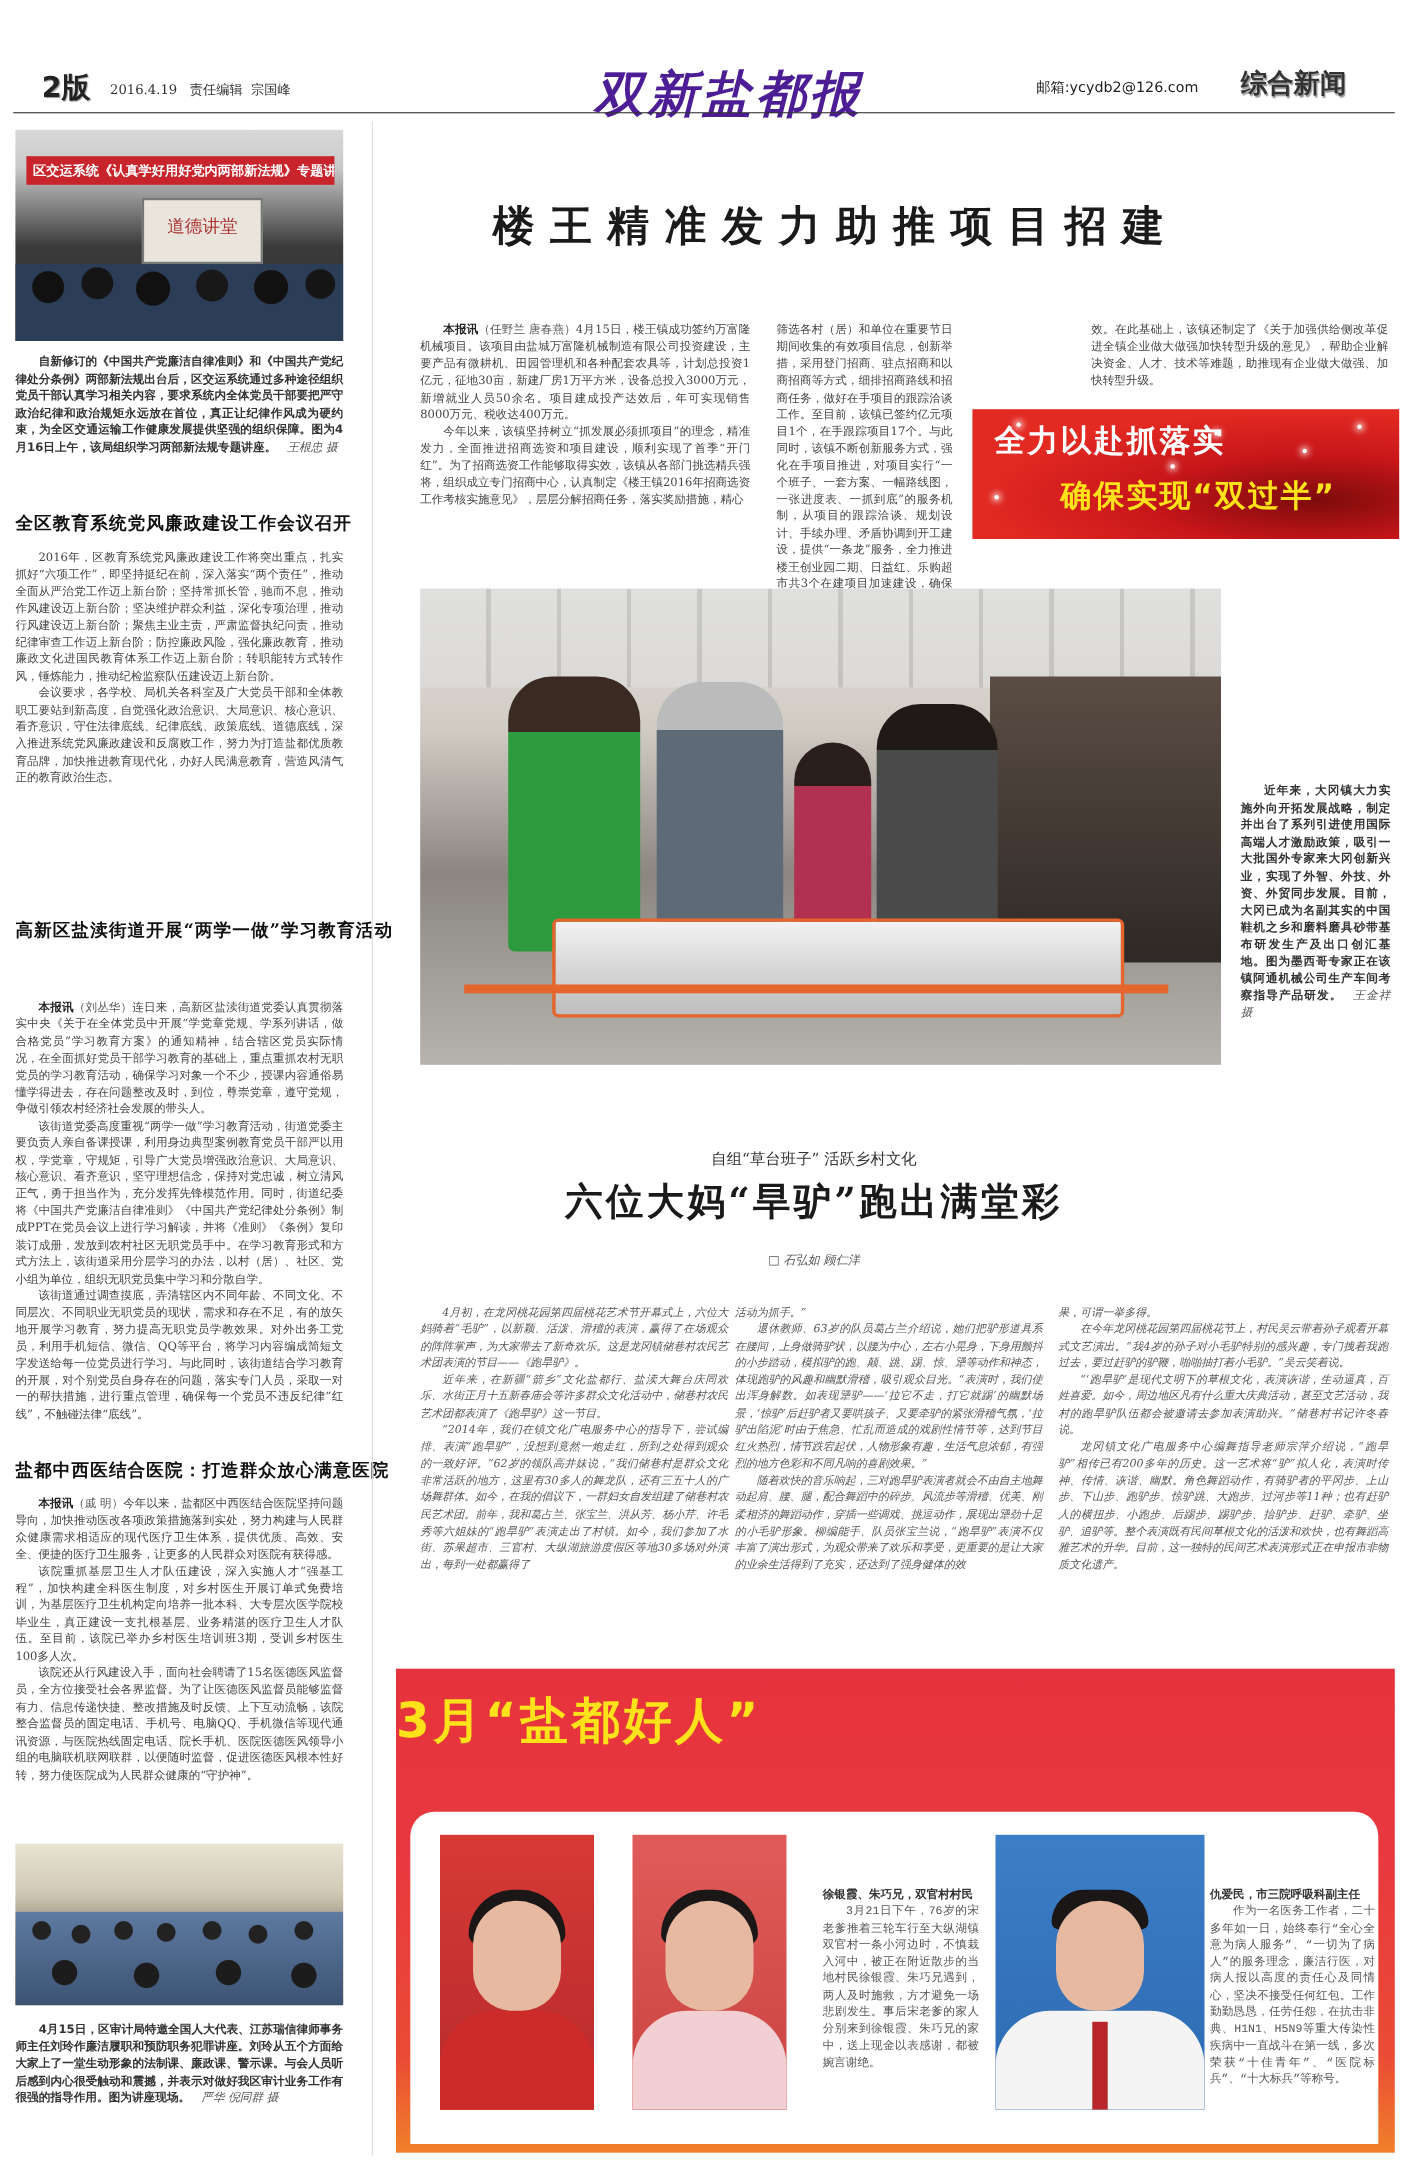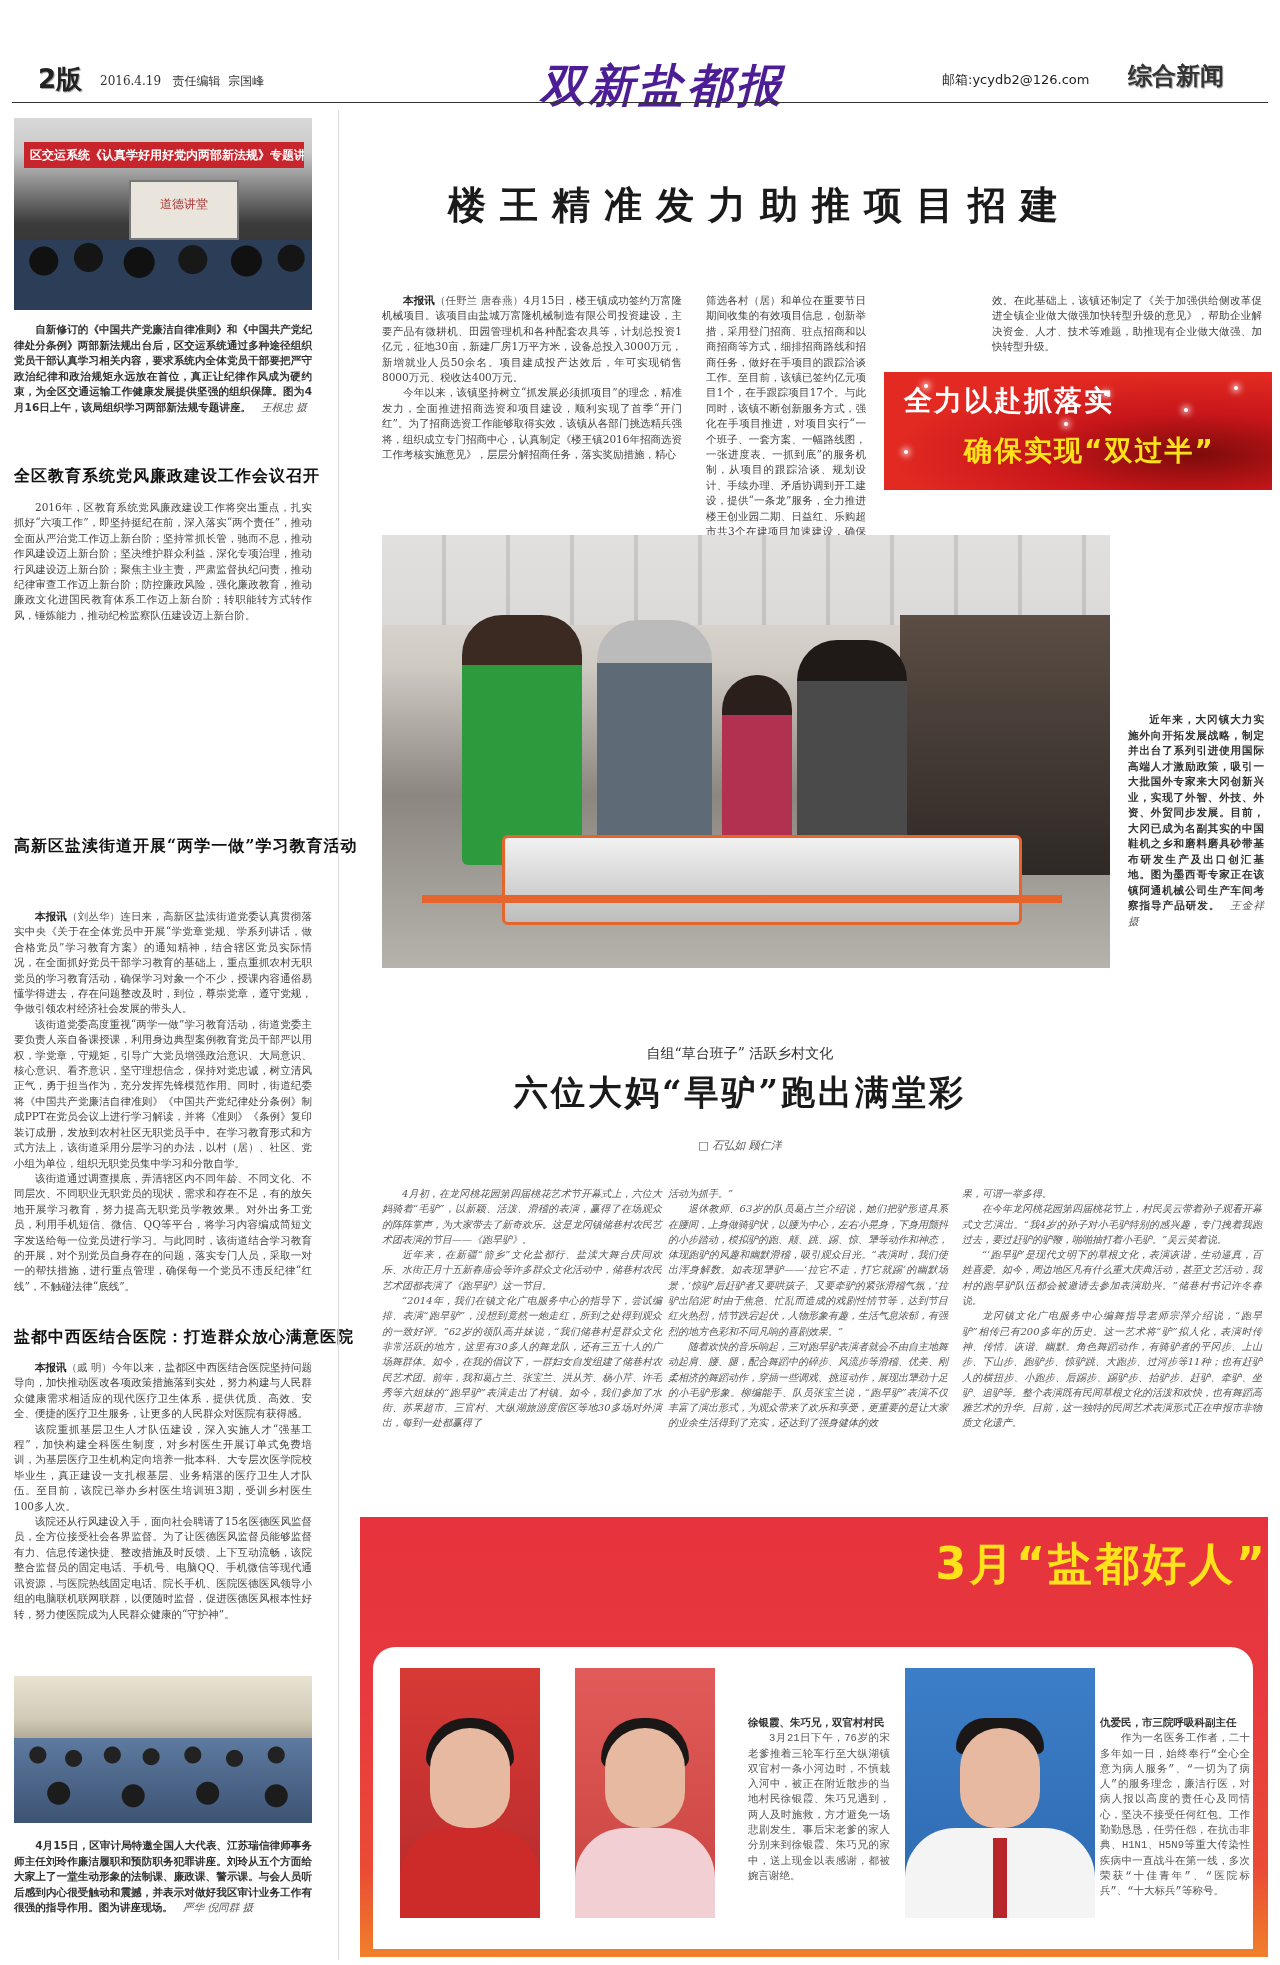--- a/index.html
+++ b/index.html
@@ -15,21 +15,21 @@
   .section-name { left: 1128px; top: 60px; font-family: "DejaVu Sans", sans-serif; font-weight: bold; font-size: 24px; color: #333; text-shadow: 1px 1px 1px #999; }
   .rule { left: 12px; top: 102px; width: 1256px; height: 1px; background: #333; }
   .col-divider { left: 338px; top: 110px; width: 1px; height: 1850px; background: #ddd; }
 
   
   .photo { overflow: hidden; }
   .photo-meeting1 { left: 14px; top: 118px; width: 298px; height: 192px;
     background: linear-gradient(180deg, #d8d8d8 0%, #c9c9c9 18%, #3b3b3b 55%, #2a2a2a 100%); }
   .photo-meeting1 .banner { position: absolute; left: 10px; top: 24px; width: 280px; height: 26px; background: #c8242b; color: #fff; font-family: "DejaVu Sans", sans-serif; font-weight: bold; font-size: 12px; line-height: 26px; padding-left: 6px; white-space: nowrap; overflow: hidden; }
   .photo-meeting1 .screen { position: absolute; left: 115px; top: 62px; width: 110px; height: 60px; background: #e9e4dc; border: 2px solid #777; }
-  .photo-meeting1 .screen span { display: block; text-align: center; color: #a33; font-size: 12px; margin-top: 14px; }
+  .photo-meeting1 .screen span { display: block; text-align: center; color: #a33; font-size: 16px; margin-top: 14px; }
   .photo-meeting1 .heads { position: absolute; left: 0; bottom: 0; width: 100%; height: 70px;
     background: radial-gradient(circle at 10% 30%, #111 14px, transparent 15px), radial-gradient(circle at 25% 25%, #151515 14px, transparent 15px), radial-gradient(circle at 42% 32%, #111 15px, transparent 16px), radial-gradient(circle at 60% 28%, #181818 14px, transparent 15px), radial-gradient(circle at 78% 30%, #111 15px, transparent 16px), radial-gradient(circle at 93% 26%, #151515 13px, transparent 14px), #2c3d58; }
 
   .photo-factory { left: 382px; top: 535px; width: 728px; height: 433px;
     background: linear-gradient(180deg, #e8e6e2 0%, #cfcac2 30%, #8b8680 60%, #b6b3ad 100%); }
   .photo-factory .ceiling { position:absolute; left:0; top:0; width:100%; height:90px; background: repeating-linear-gradient(90deg, #ddd 0 60px, #bbb 60px 64px); opacity:.7; }
   .photo-factory .machine-right { position:absolute; right:0; top:80px; width:210px; height:260px; background: linear-gradient(180deg,#5b4d44,#2e2926); }
   .photo-factory .roller { position:absolute; left:120px; top:300px; width:520px; height:90px; background: linear-gradient(180deg,#f2f2f2,#bdbdbd); border-radius: 6px; border: 3px solid #e5652d; }
   .photo-factory .frame { position:absolute; left:40px; top:360px; width:640px; height:60px; border-top: 8px solid #e5652d; }
   .person { position:absolute; border-radius: 40px 40px 6px 6px; }
@@ -83,21 +83,21 @@
   .donkey-headline { left: 380px; top: 1070px; width: 720px; text-align: center; font-weight: bold; font-size: 34px; letter-spacing: 3px; color: #1a1a1a; }
   .donkey-byline { left: 380px; top: 1138px; width: 720px; text-align: center; font-size: 11px; color: #555; font-style: italic; }
   .dk-col { top: 1186px; width: 280px; font-size: 10px; line-height: 15.3px; color: #555; text-align: justify; font-style: italic; }
   .dk-col p { text-indent: 2em; }
   .dk1 { left: 382px; }
   .dk2 { left: 668px; }
   .dk3 { left: 962px; width: 300px; }
 
   
   .good-panel { left: 360px; top: 1517px; width: 908px; height: 440px; background: linear-gradient(180deg,#e6323c 0%, #e8393f 40%, #ea4b35 80%, #f0802a 100%); }
-  .good-title { left: 360px; top: 1535px; width: 908px; text-align: right; font-family: "DejaVu Sans", sans-serif; font-weight: bold; font-size: 44px; color: #ffe21a; letter-spacing: 3px; }
+  .good-title { left: 360px; top: 1535px; width: 908px; text-align: left; font-family: "DejaVu Sans", sans-serif; font-weight: bold; font-size: 44px; color: #ffe21a; letter-spacing: 3px; }
   .good-card { left: 373px; top: 1647px; width: 880px; height: 302px; background: #fff; border-radius: 22px 22px 0 0; }
   .portrait { position: absolute; width: 140px; height: 250px; overflow:hidden; }
   .portrait-a { left: 400px; top: 1668px; background: linear-gradient(180deg,#d73a35 0%,#b62a2c 100%); }
   .portrait-b { left: 575px; top: 1668px; background: linear-gradient(180deg,#e15b5a 0%,#c9443f 100%); }
   .portrait-c { left: 905px; top: 1668px; width: 190px; background: linear-gradient(180deg,#3c7ec8 0%,#2d6ab0 100%); }
   .portrait .face { position:absolute; left: 30px; top: 60px; width: 80px; height: 100px; border-radius: 40px 40px 36px 36px; background: #e6b9a0; }
   .portrait .hair { position:absolute; left: 26px; top: 50px; width: 88px; height: 50px; border-radius: 44px 44px 10px 10px; background: #1b1716; }
   .portrait .body { position:absolute; left: 0; bottom: 0; width: 100%; height: 90px; border-radius: 50px 50px 0 0; }
   .portrait-a .body { background: #cc2b2a; }
   .portrait-b .body { background: #f1cfd2; }
@@ -133,20 +133,21 @@
     </div>
   <div class="heads"></div>
 </div>
 <div class="abs caption-text cap1">
   <span>自新修订的《中国共产党廉洁自律准则》和《中国共产党纪律处分条例》两部新法规出台后，区交运系统通过多种途径组织党员干部认真学习相关内容，要求系统内全体党员干部要把严守政治纪律和政治规矩永远放在首位，真正让纪律作风成为硬约束，为全区交通运输工作健康发展提供坚强的组织保障。图为4月16日上午，该局组织学习两部新法规专题讲座。</span><span class="credit">王根忠 摄</span>
 </div>
 
 <div class="abs headline-l h-edu">全区教育系统党风廉政建设工作会议召开</div>
 <div class="abs body-text edu-text">
   <p>2016年，区教育系统党风廉政建设工作将突出重点，扎实抓好“六项工作”，即坚持挺纪在前，深入落实“两个责任”，推动全面从严治党工作迈上新台阶；坚持常抓长管，驰而不息，推动作风建设迈上新台阶；坚决维护群众利益，深化专项治理，推动行风建设迈上新台阶；聚焦主业主责，严肃监督执纪问责，推动纪律审查工作迈上新台阶；防控廉政风险，强化廉政教育，推动廉政文化进国民教育体系工作迈上新台阶；转职能转方式转作风，锤炼能力，推动纪检监察队伍建设迈上新台阶。</p>
+  <p>会议要求，各学校、局机关各科室及广大党员干部和全体教职工要站到新高度，自觉强化政治意识、大局意识、核心意识、看齐意识，守住法律底线、纪律底线、政策底线、道德底线，深入推进系统党风廉政建设和反腐败工作，努力为打造盐都优质教育品牌，加快推进教育现代化，办好人民满意教育，营造风清气正的教育政治生态。</p>
 </div>
 
 <div class="abs headline-l h-yandu">高新区盐渎街道开展“两学一做”学习教育活动</div>
 <div class="abs body-text yandu-text">
   <p><span class="lead">本报讯</span><span class="byline">（刘丛华）</span><span>连日来，高新区盐渎街道党委认真贯彻落实中央《关于在全体党员中开展“学党章党规、学系列讲话，做合格党员”学习教育方案》的通知精神，结合辖区党员实际情况，在全面抓好党员干部学习教育的基础上，重点重抓农村无职党员的学习教育活动，确保学习对象一个不少，授课内容通俗易懂学得进去，存在问题整改及时，到位，尊崇党章，遵守党规，争做引领农村经济社会发展的带头人。</span></p>
   <p>该街道党委高度重视“两学一做”学习教育活动，街道党委主要负责人亲自备课授课，利用身边典型案例教育党员干部严以用权，学党章，守规矩，引导广大党员增强政治意识、大局意识、核心意识、看齐意识，坚守理想信念，保持对党忠诚，树立清风正气，勇于担当作为，充分发挥先锋模范作用。同时，街道纪委将《中国共产党廉洁自律准则》《中国共产党纪律处分条例》制成PPT在党员会议上进行学习解读，并将《准则》《条例》复印装订成册，发放到农村社区无职党员手中。在学习教育形式和方式方法上，该街道采用分层学习的办法，以村（居）、社区、党小组为单位，组织无职党员集中学习和分散自学。</p>
   <p>该街道通过调查摸底，弄清辖区内不同年龄、不同文化、不同层次、不同职业无职党员的现状，需求和存在不足，有的放矢地开展学习教育，努力提高无职党员学教效果。对外出务工党员，利用手机短信、微信、QQ等平台，将学习内容编成简短文字发送给每一位党员进行学习。与此同时，该街道结合学习教育的开展，对个别党员自身存在的问题，落实专门人员，采取一对一的帮扶措施，进行重点管理，确保每一个党员不违反纪律“红线”，不触碰法律“底线”。</p>
 </div>
 
 <div class="abs headline-l h-hospital">盐都中西医结合医院：打造群众放心满意医院</div>

